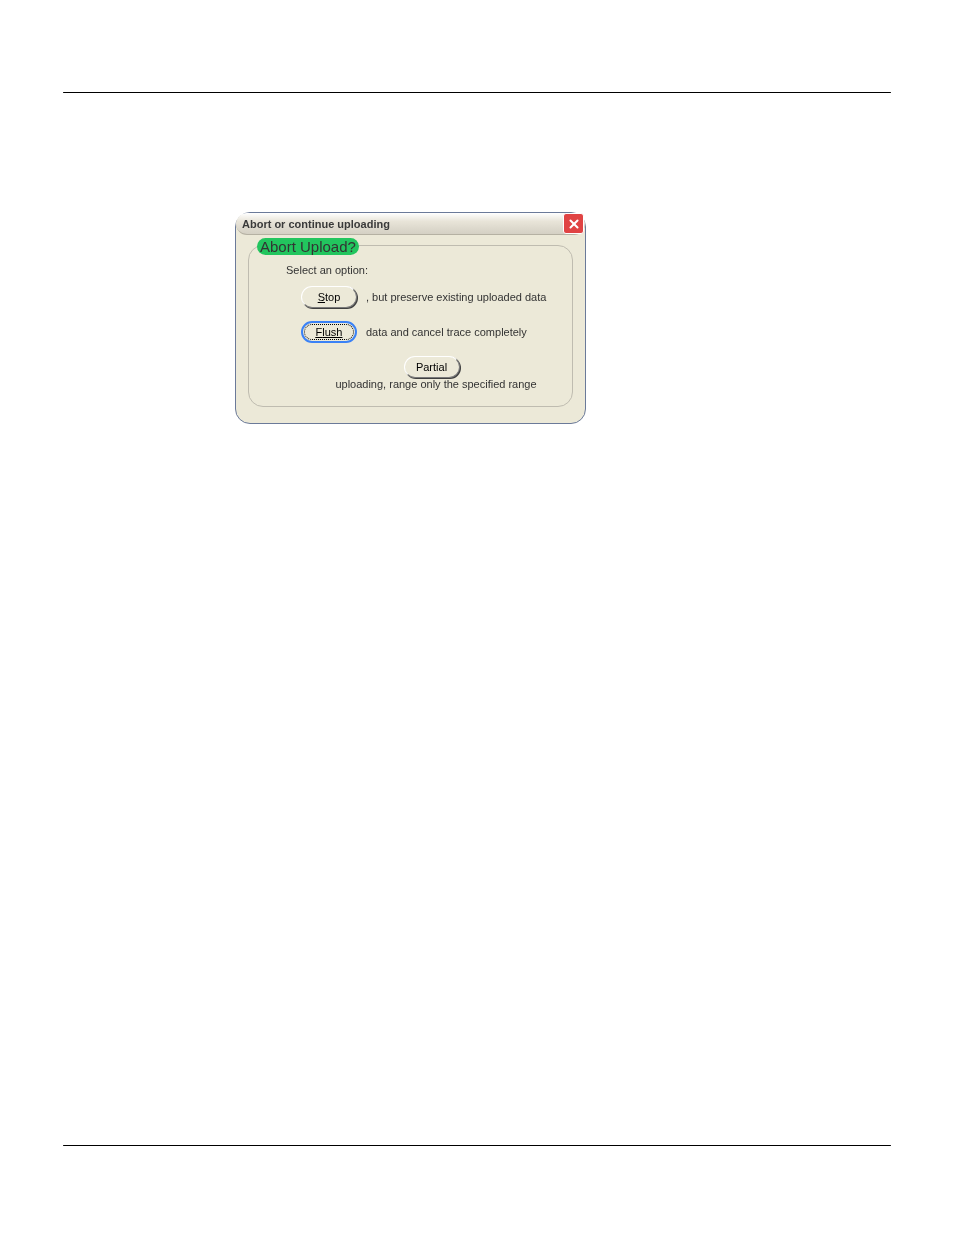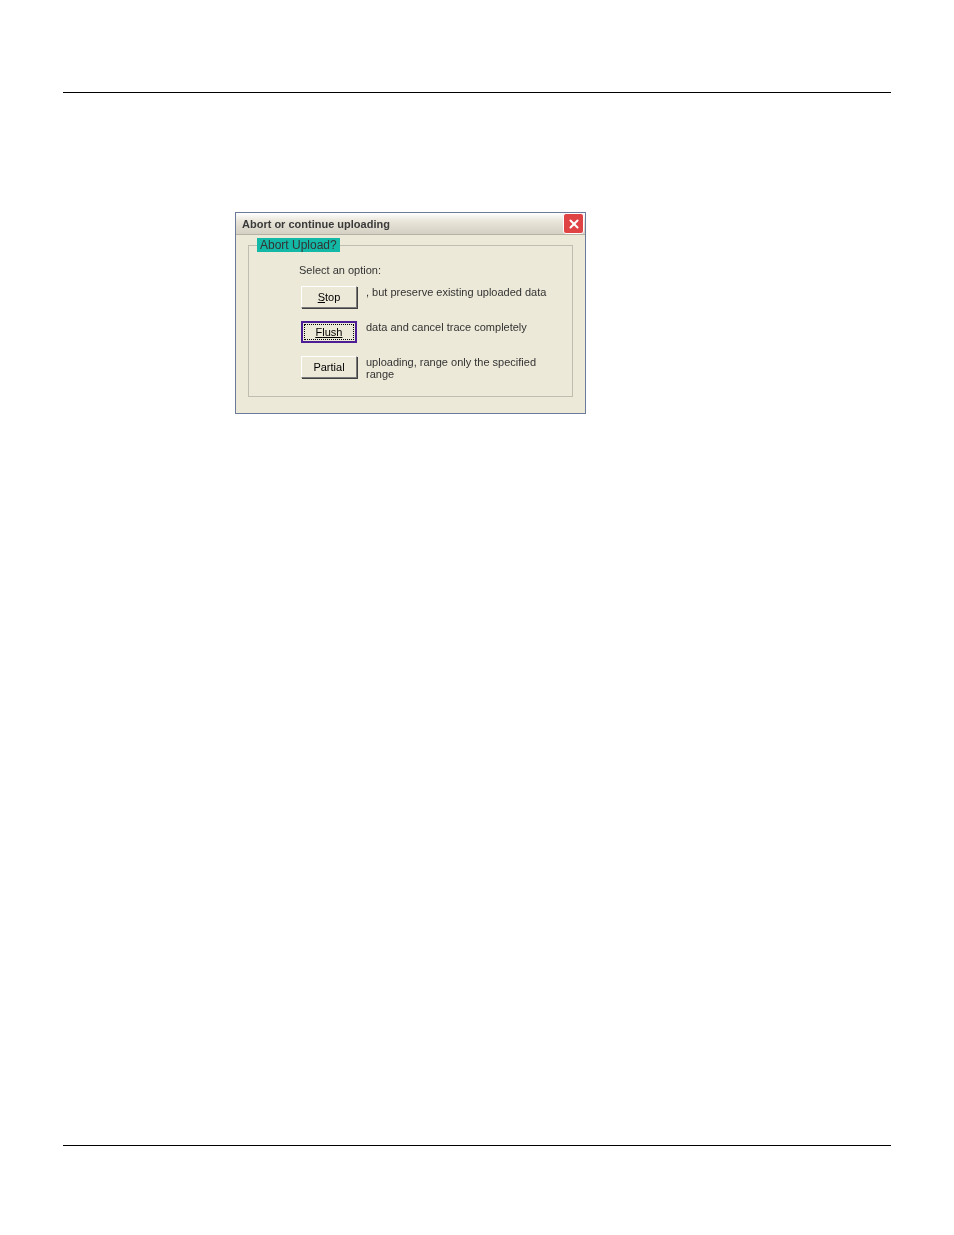--- a/index.html
+++ b/index.html
@@ -1,18 +1,19 @@
 <!DOCTYPE html>
 <html><head>
   <meta charset="utf-8">
   <style>
     * {
       box-sizing: border-box;
       margin: 0;
       padding: 0;
+      border-radius: 15px;
     }
     body {
       font-family: "Tahoma", "MS Sans Serif", sans-serif;
       background: #ffffff;
       width: 954px;
       height: 1235px;
       position: relative;
     }
     .page-border {
       position: absolute;
@@ -85,38 +86,40 @@
     }
     .groupbox {
       border: 1px solid #bfbcb0;
       padding: 18px 10px 16px 10px;
       position: relative;
     }
     .groupbox-legend {
       position: absolute;
       top: -8px;
       left: 8px;
-      background: #14b8a6;
+      background: #22c55e;
       padding: 0 3px;
-      font-size: 12px;
+      font-size: 15px;
       color: #333;
     }
     .option-prompt {
       font-size: 11px;
       color: #333;
-      margin-left: 40px;
+      margin-left: 27px;
       margin-bottom: 10px;
     }
     .option-row {
       display: flex;
+      align-items: center;
       margin-left: 42px;
       margin-bottom: 13px;
     }
     .option-row:last-child {
       margin-bottom: 0;
+      flex-direction: column;
     }
     .win-button {
       width: 56px;
       height: 22px;
       background: #ece9d8;
       border: 1px solid #555;
       border-top-color: #fff;
       border-left-color: #fff;
       border-right-color: #7a7a7a;
       border-bottom-color: #7a7a7a;
@@ -126,21 +129,21 @@
       cursor: pointer;
       padding: 0;
       display: flex;
       align-items: center;
       justify-content: center;
       flex-shrink: 0;
     }
     .win-button.focused {
       outline: 1px dotted #000;
       outline-offset: -4px;
-      border: 2px solid #4c1d95;
+      border: 2px solid #3b82f6;
       box-shadow: none;
       text-decoration: underline;
     }
     .mnemonic {
       text-decoration: underline;
     }
     .option-desc {
       font-size: 11px;
       color: #333;
       margin-left: 9px;

